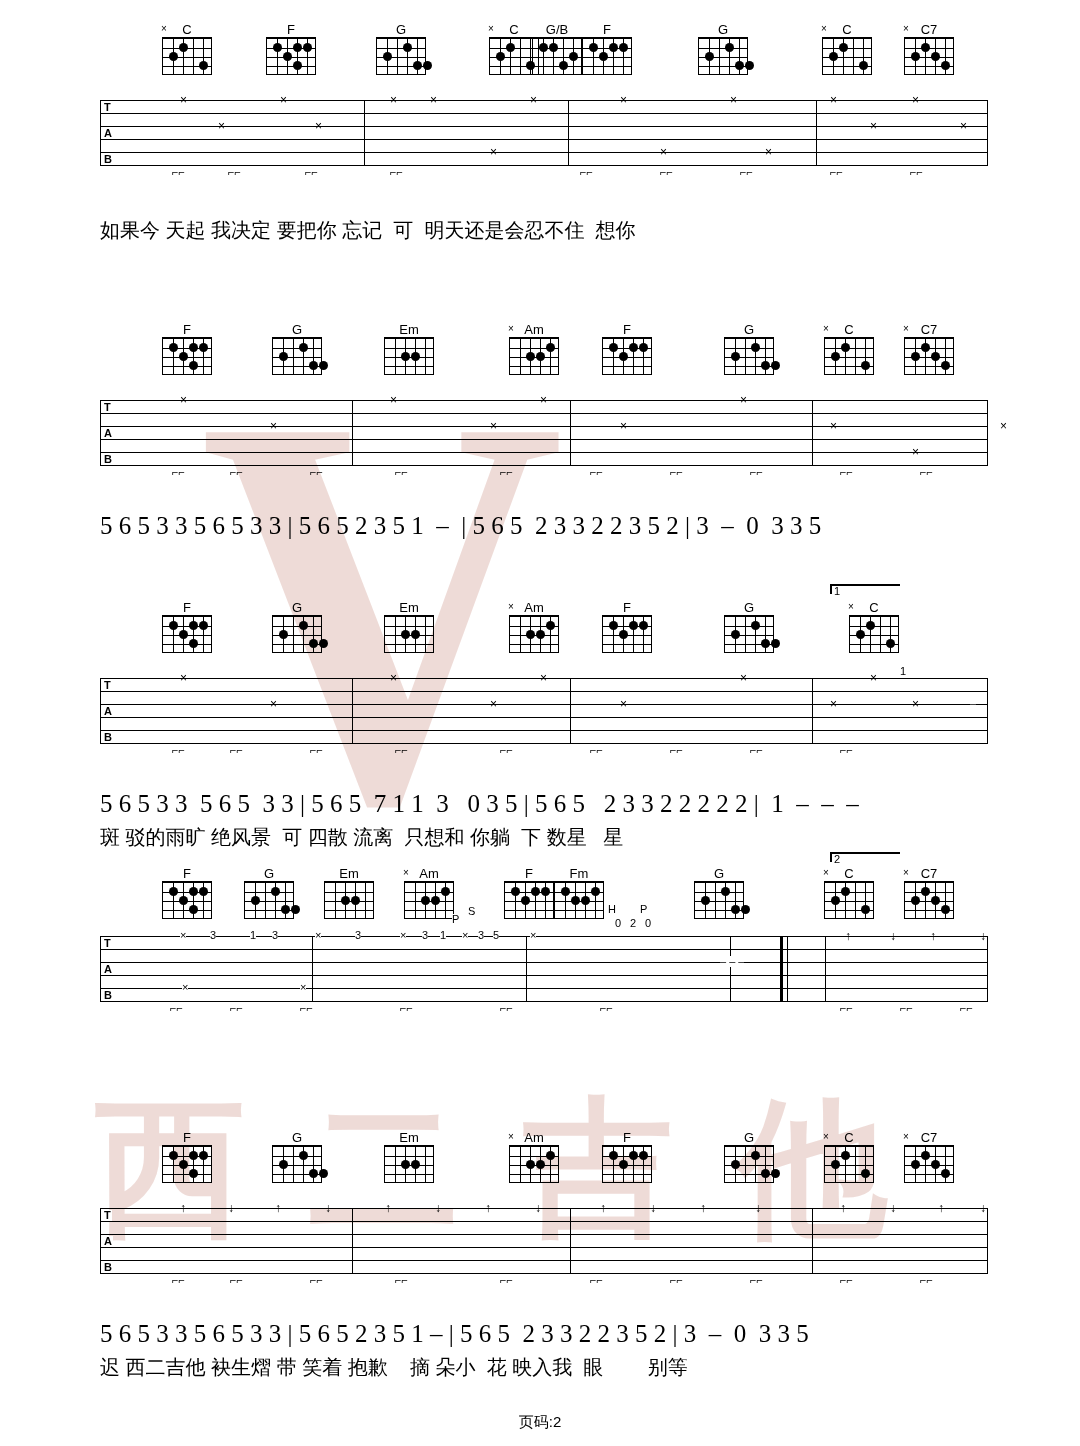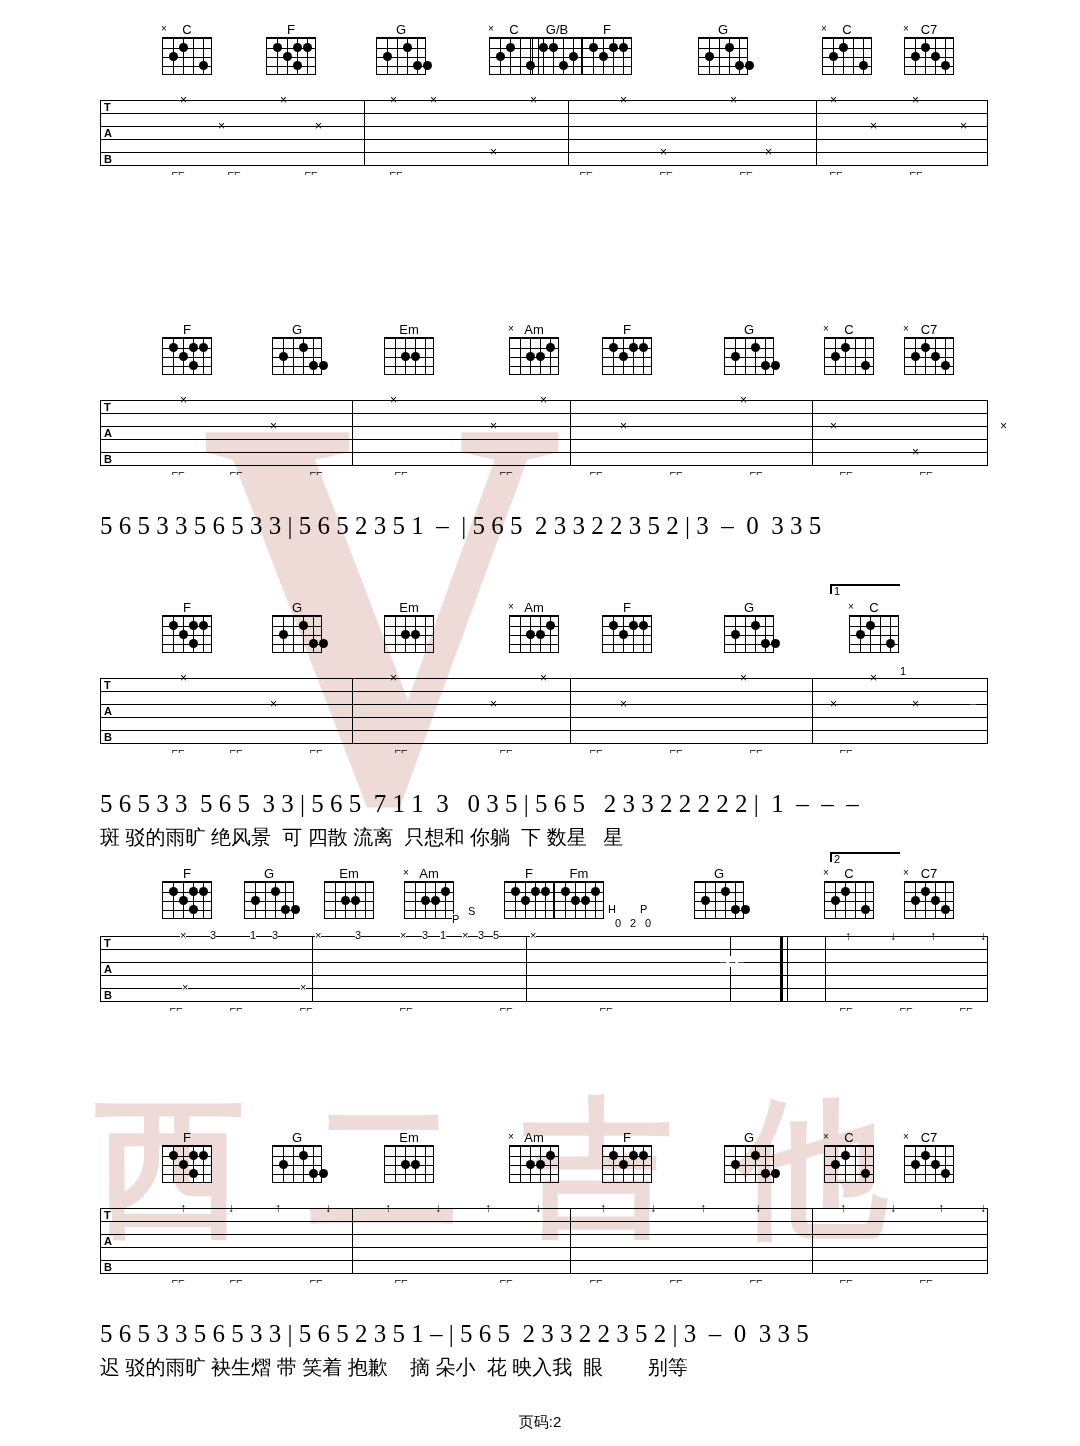--- a/index.html
+++ b/index.html
@@ -270,20 +270,21 @@
       <div class="hook" style="left:205px;top:66px">⌐⌐</div>
       <div class="hook" style="left:290px;top:66px">⌐⌐</div>
       <div class="hook" style="left:480px;top:66px">⌐⌐</div>
       <div class="hook" style="left:560px;top:66px">⌐⌐</div>
       <div class="hook" style="left:640px;top:66px">⌐⌐</div>
       <div class="hook" style="left:730px;top:66px">⌐⌐</div>
       <div class="hook" style="left:810px;top:66px">⌐⌐</div>
     </div>
 
     <div class="notes" style="top:195px;">
+      <div class="lyr">如果今 天起 我决定 要把你 忘记  可  明天还是会忍不住  想你</div>
     </div>
   </div>
 
   <div class="system" style="top:322px;">
     <div class="chords">
       <div class="chord" style="left:158px;">
         <div class="cname">F</div>
         <div class="grid">
             <div class="v" style="left:10px"></div>
             <div class="v" style="left:20px"></div>
@@ -1003,18 +1004,18 @@
       <div class="hook" style="left:400px;top:66px">⌐⌐</div>
       <div class="hook" style="left:490px;top:66px">⌐⌐</div>
       <div class="hook" style="left:570px;top:66px">⌐⌐</div>
       <div class="hook" style="left:650px;top:66px">⌐⌐</div>
       <div class="hook" style="left:740px;top:66px">⌐⌐</div>
       <div class="hook" style="left:820px;top:66px">⌐⌐</div>
     </div>
 
     <div class="notes" style="top:190px;">
       <div class="nrow">5 6 5 3 3 5 6 5 3 3 | 5 6 5 2 3 5 1 – | 5 6 5  2 3 3 2 2 3 5 2 | 3  –  0  3 3 5</div>
-      <div class="lyr">迟 驳的雨旷 袂生熠 带 笑着 抱歉    摘 朵小  花 映入我  眼        别等</div>
+      <div class="lyr">迟 西二吉他 袂生熠 带 笑着 抱歉    摘 朵小  花 映入我  眼        别等</div>
     </div>
   </div>
 
   <div class="footer">页码:2</div>
 </div>
 
 </body></html>

